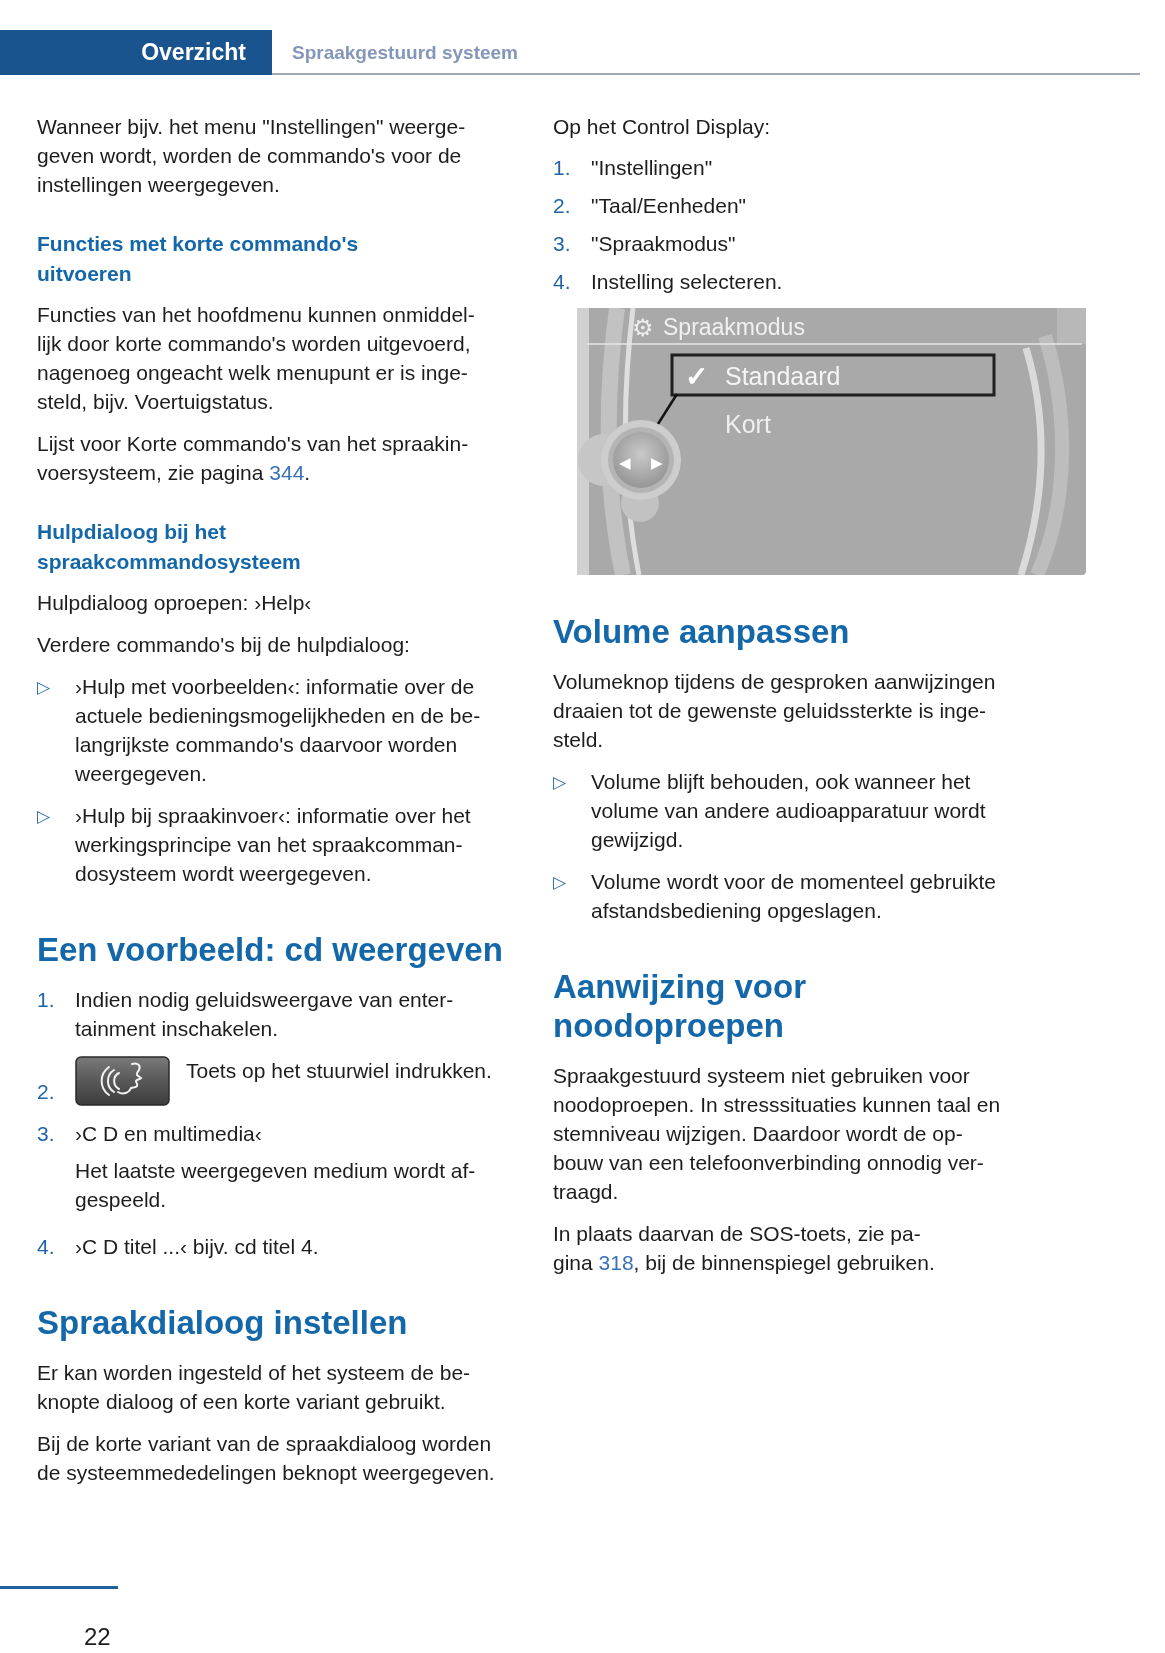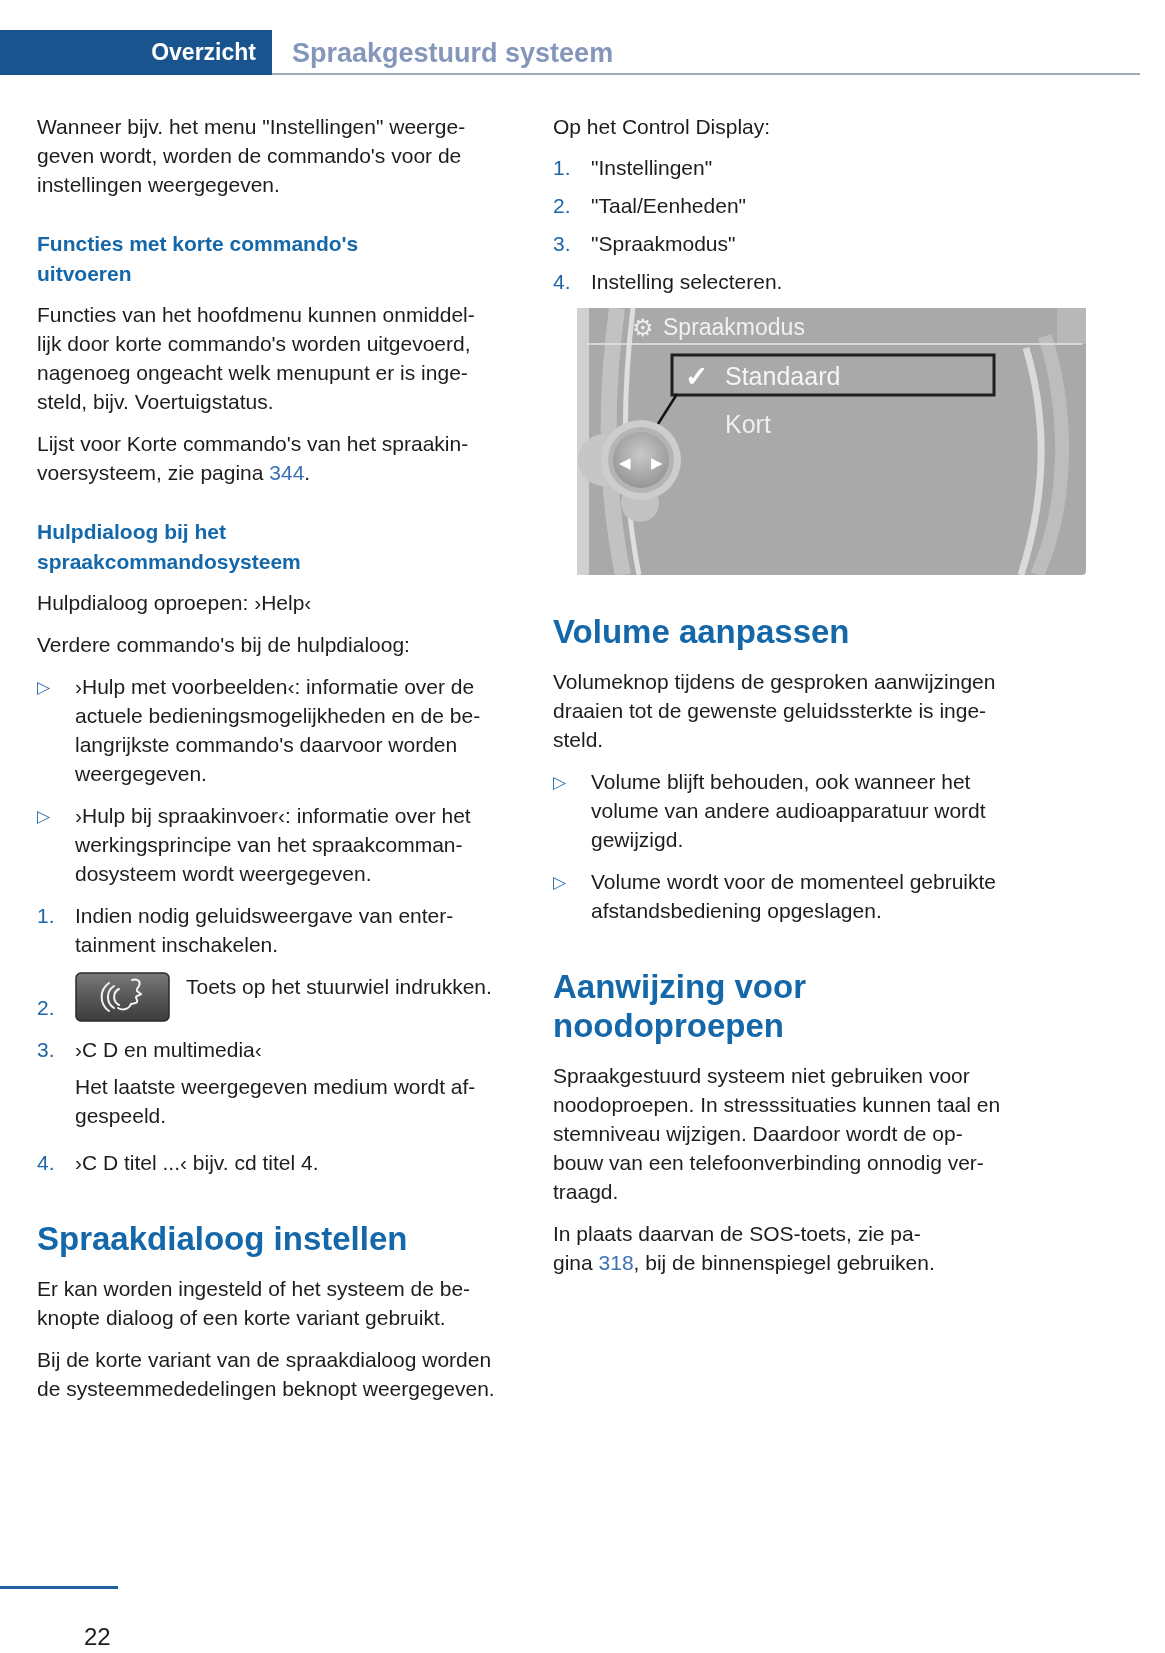--- a/index.html
+++ b/index.html
@@ -8,25 +8,25 @@
     font-family:"Liberation Sans", sans-serif; color:#1d1d1d;
     font-size:21px; line-height:29px; overflow:hidden;
   }
   .lines { white-space:pre-line; }
 
   
   .header-tab {
     position:absolute; left:0; top:30px; width:272px; height:45px;
     background:#1a548e; color:#ffffff; font-weight:bold; font-size:23px;
     display:flex; align-items:center; justify-content:flex-end;
-    padding-right:16px; box-sizing:border-box;
+    padding-right:26px; box-sizing:border-box;
   }
   .header-title {
     position:absolute; left:292px; top:40px; color:#8496ba;
-    font-weight:bold; font-size:27px; line-height:26px;
+    font-weight:bold; font-size:19px; line-height:26px;
   }
   .header-rule {
     position:absolute; left:272px; top:73px; width:868px; height:2px; background:#9fa9b8;
   }
 
   
   .content { position:absolute; left:37px; top:112px; display:flex; gap:38px; }
   .col-left { width:478px; }
   .col-right { width:560px; }
 
@@ -96,20 +96,21 @@
 langrijkste commando's daarvoor worden
 weergegeven.</span>
     </div>
     <div class="bullet">
       <span class="marker">▷</span>
       <span class="lines">›Hulp bij spraakinvoer‹: informatie over het
 werkingsprincipe van het spraakcomman-
 dosysteem wordt weergegeven.</span>
     </div>
 
+    <h1 class="big">Een voorbeeld: cd weergeven</h1>
 
     <div class="step">
       <span class="num">1.</span>
       <span class="lines">Indien nodig geluidsweergave van enter-
 tainment inschakelen.</span>
     </div>
 
     <div class="step iconstep">
       <span class="num">2.</span>
       <span class="icon-row">

